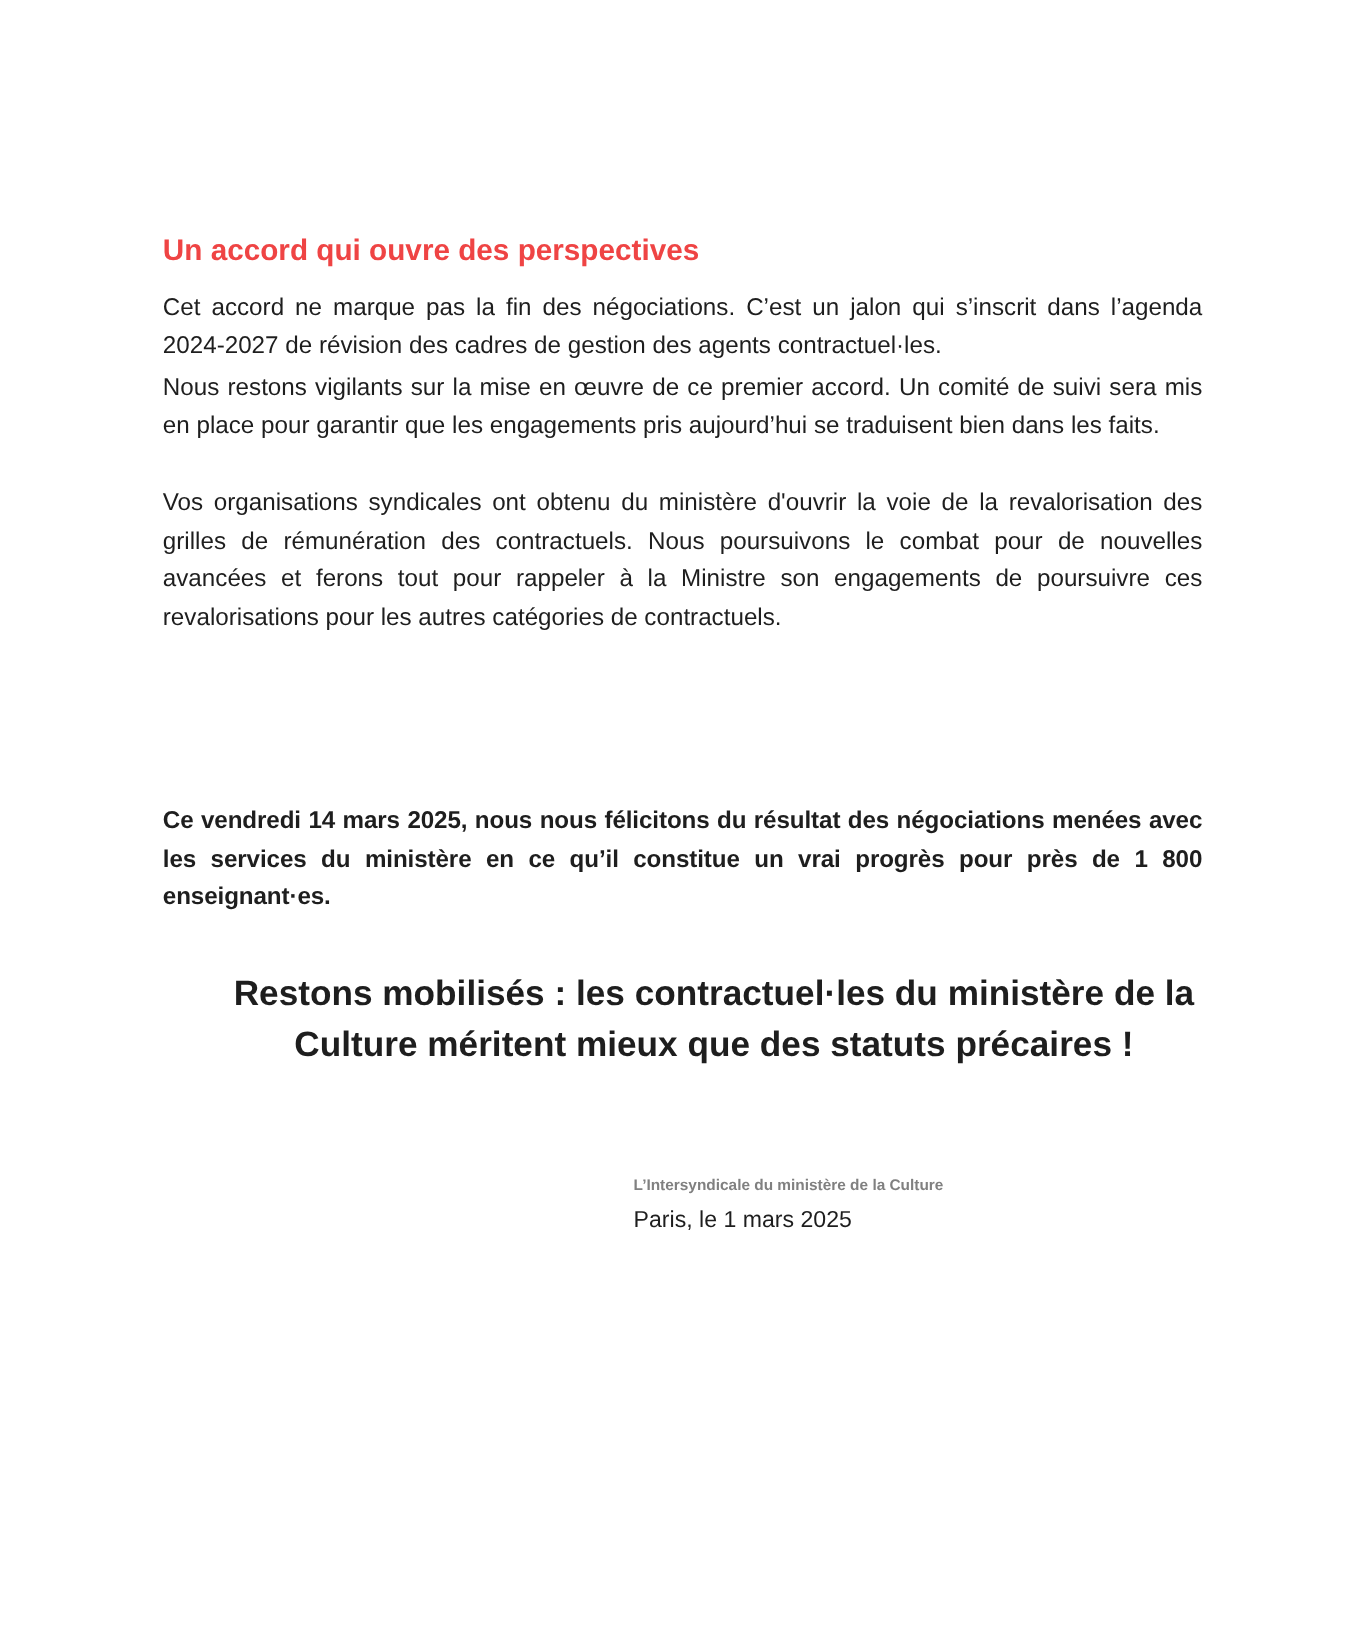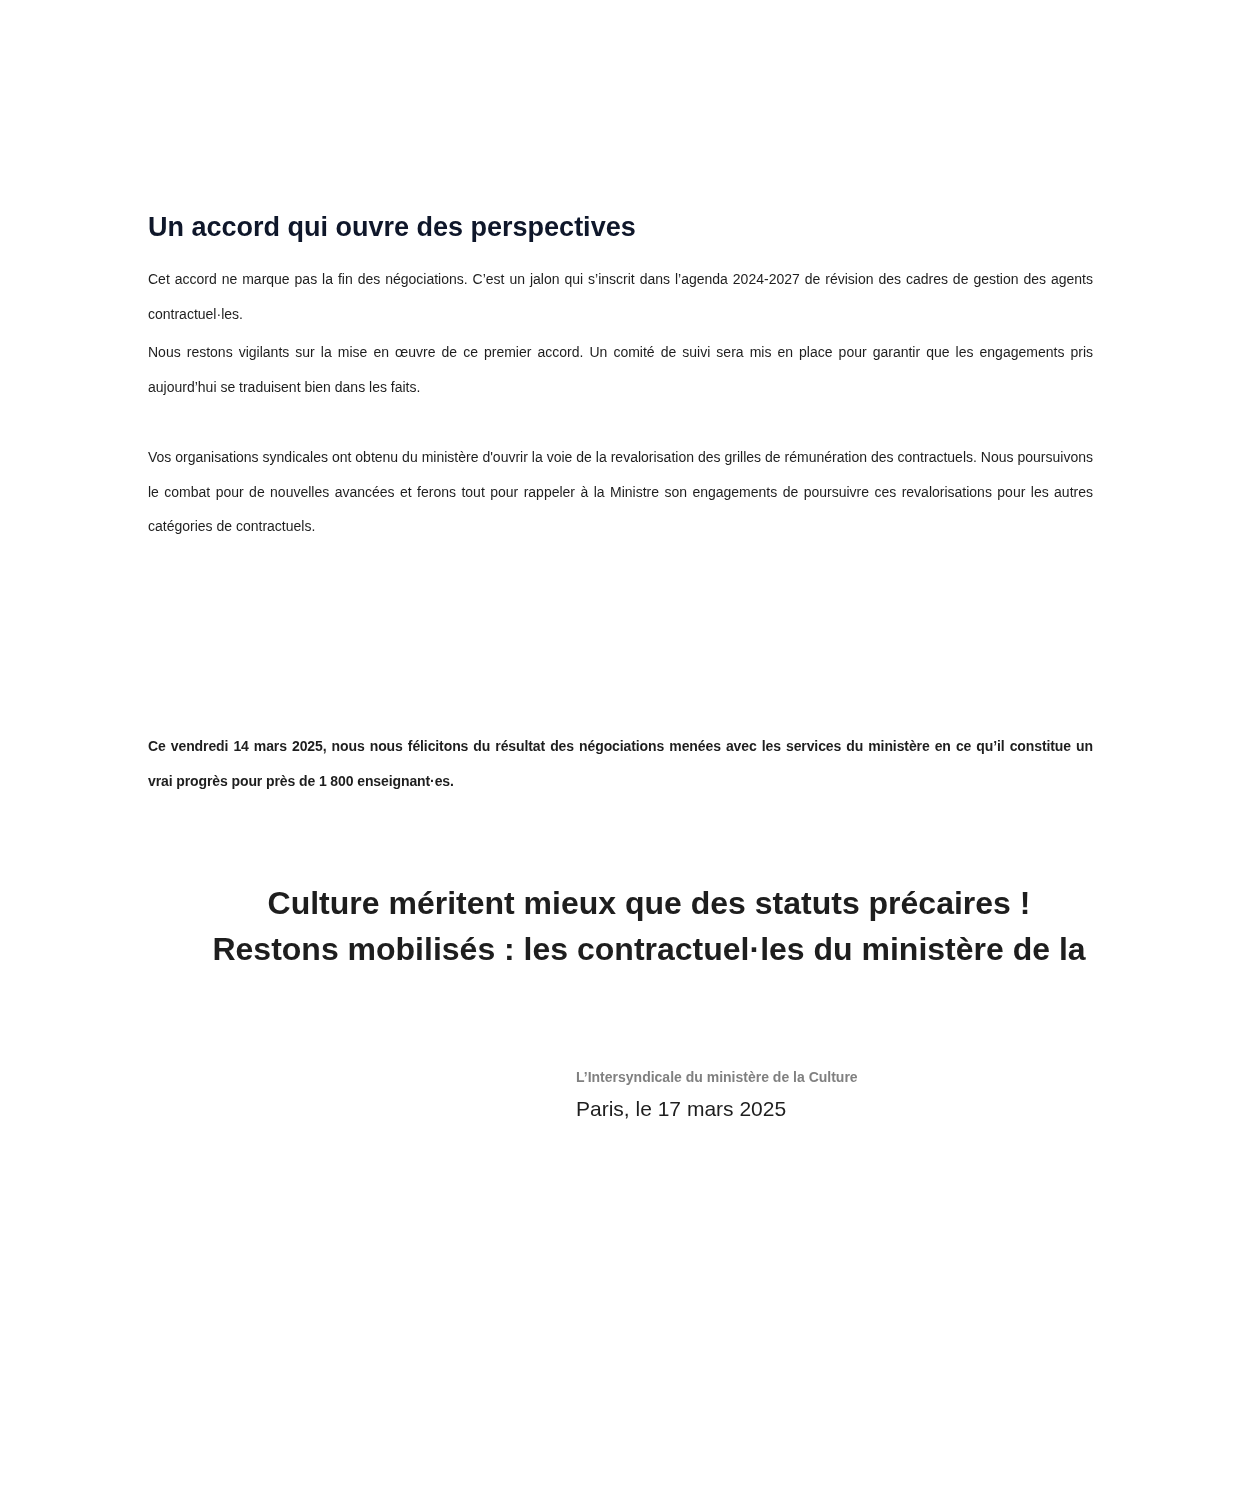--- a/index.html
+++ b/index.html
@@ -22,29 +22,29 @@
       width: 945px;
     }
     .section-title {
       position: absolute;
       top: 210px;
       left: 0;
       margin: 0;
       font-size: 27px;
       font-weight: bold;
       line-height: 34px;
-      color: #0f172a;
+      color: #ef4444;
       white-space: nowrap;
     }
     .para {
       position: absolute;
       left: 0;
       width: 945px;
       margin: 0;
-      font-size: 14px;
+      font-size: 22px;
       line-height: 34.6px;
       text-align: justify;
       text-align-last: left;
       color: #1e1e1e;
     }
     .p1 { top: 262px; }
     .p2 { top: 335px; }
     .p3 { top: 440px; }
     .p4 {
       top: 729px;
@@ -89,21 +89,21 @@
 <div class="page">
   <h2 class="section-title">Un accord qui ouvre des perspectives</h2>
 
   <p class="para p1">Cet accord ne marque pas la fin des négociations. C’est un jalon qui s’inscrit dans l’agenda 2024-2027 de révision des cadres de gestion des agents contractuel·les.</p>
   <p class="para p2">Nous restons vigilants sur la mise en œuvre de ce premier accord. Un comité de suivi sera mis en place pour garantir que les engagements pris aujourd’hui se traduisent bien dans les faits.</p>
   <p class="para p3">Vos organisations syndicales ont obtenu du ministère d'ouvrir la voie de la revalorisation des grilles de rémunération des contractuels. Nous poursuivons le combat pour de nouvelles avancées et ferons tout pour rappeler à la Ministre son engagements de poursuivre ces revalorisations pour les autres catégories de contractuels.</p>
 
   <p class="para p4">Ce vendredi 14 mars 2025, nous nous félicitons du résultat des négociations menées avec les services du ministère en ce qu’il constitue un vrai progrès pour près de 1 800 enseignant·es.</p>
 
   <div class="slogan">
+    <div>Restons mobilisés : les contractuel·les du ministère de la</div>
     <div>Culture méritent mieux que des statuts précaires !</div>
-    <div>Restons mobilisés : les contractuel·les du ministère de la</div>
   </div>
 
   <div class="signature">
     <div class="sig-org">L’Intersyndicale du ministère de la Culture</div>
-    <div class="sig-date">Paris, le 17 mars 2025</div>
+    <div class="sig-date">Paris, le 1 mars 2025</div>
   </div>
 </div>
 
 </body></html>

